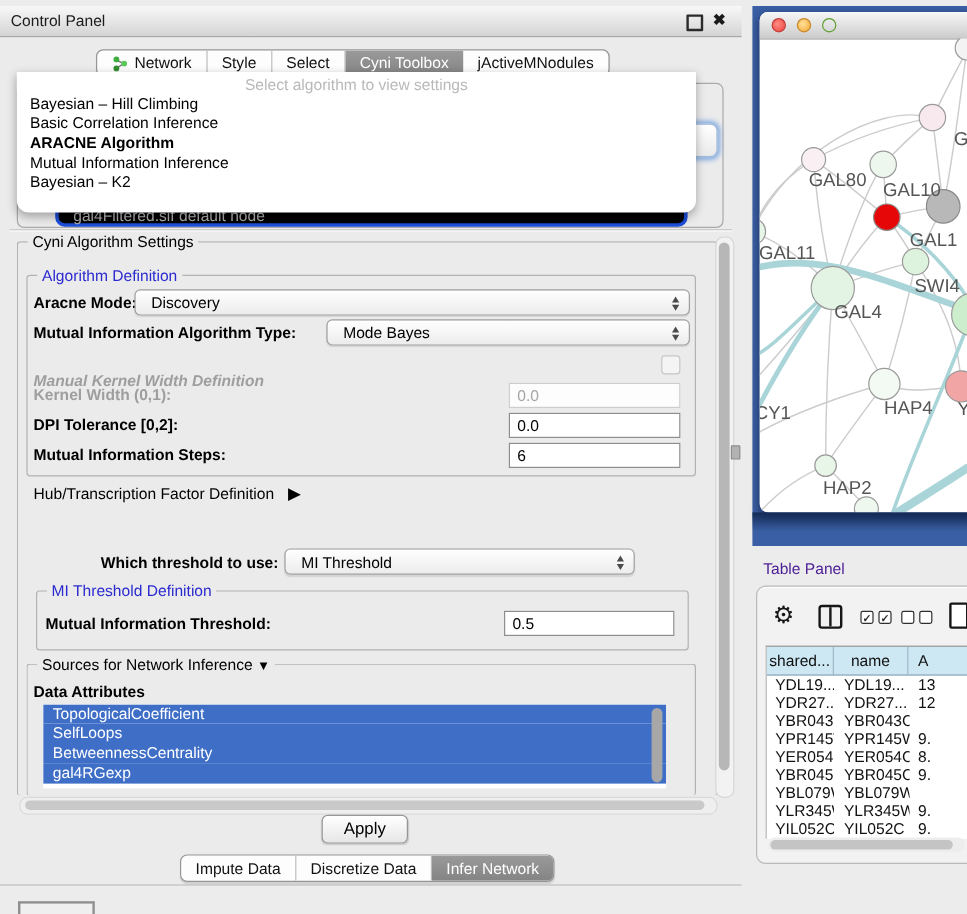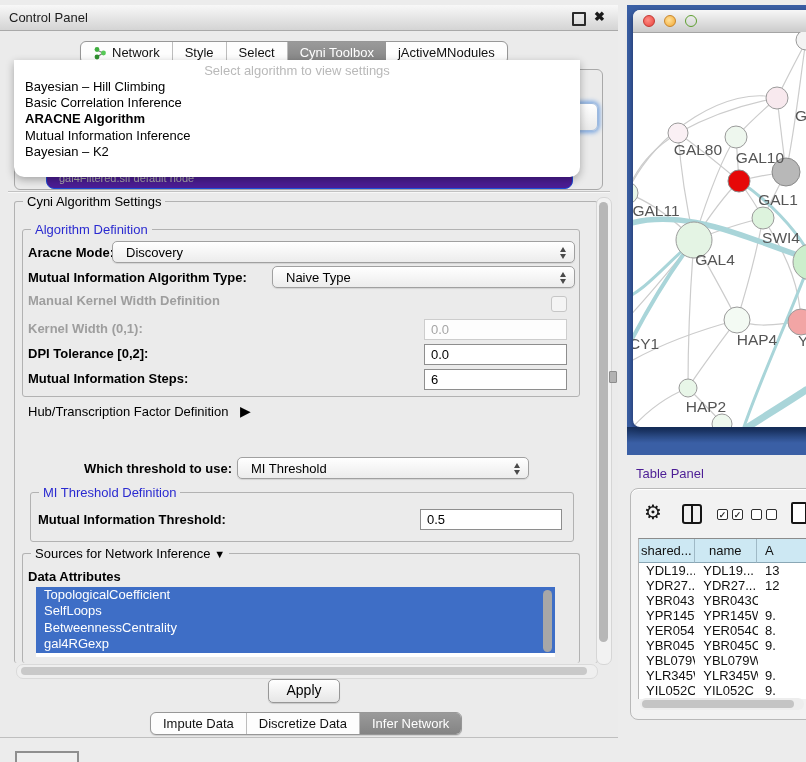--- a/index.html
+++ b/index.html
@@ -29,22 +29,22 @@
   .popup-ph{left:0;top:3px;width:566px;text-align:center;font-size:13px;color:#b9b9b9;}
   .popup-items{left:11px;top:19px;width:560px;}
   .popup-item{font-size:13px;line-height:16.2px;color:#000;white-space:nowrap;}
   .popup-item.sel{font-weight:bold;}
 
   
   .bg-panel{left:14px;top:64px;width:587px;height:119px;border:1px solid #a9a9a9;border-radius:6px;
             background:#ebebeb;z-index:10;}
   .bg-focus-combo{left:566px;top:98px;width:30px;height:26px;border-radius:6px;background:linear-gradient(#fff,#e9e9e9);
             border:1px solid #9db9dd;box-shadow:0 0 4px 2px #7fa9e0;z-index:11;}
-  .bg-dis-combo{left:46px;top:160px;width:527px;height:24px;border:1px solid #1d4ed8;border-radius:8px;
-            background:#4c1d95;z-index:12;font-size:11px;color:#b0b0b0;line-height:24px;padding-left:12px;
+  .bg-dis-combo{left:46px;top:160px;width:527px;height:24px;border:3px solid #1d4ed8;border-radius:8px;
+            background:#000000;z-index:12;font-size:13px;color:#b0b0b0;line-height:24px;padding-left:12px;
             box-sizing:border-box;}
   .cp-sep{left:8px;top:186px;width:602px;height:0;border-top:1px solid #c2c2c2;border-bottom:1px solid #f8f8f8;}
 
   
   .grp{border:1px solid #b2b2b2;border-radius:3px;}
   .grp-title{position:absolute;top:-8px;left:8px;background:#ebebeb;padding:0 4px;font-size:13px;white-space:nowrap;}
   .t-blue{color:#2a2ad0;}
   .t-green{color:#36c936;}
   .lbl{font-size:13px;color:#000;white-space:nowrap;}
   .b{font-weight:bold;}
@@ -171,27 +171,27 @@
     <span class="abs lbl b" style="left:28px;top:240px;">Aracne Mode:</span>
     <div class="abs combo" style="left:112px;top:236px;width:463px;height:22px;">
       <span class="ctext">Discovery</span>
       <span class="stp">
           <span class="t-up"></span>
           <span class="t-dn"></span>
         </span>
     </div>
     <span class="abs lbl b" style="left:28px;top:265px;">Mutual Information Algorithm Type:</span>
     <div class="abs combo" style="left:272px;top:261px;width:303px;height:22px;">
-      <span class="ctext">Naive Type</span>
+      <span class="ctext">Mode Bayes</span>
       <span class="stp">
           <span class="t-up"></span>
           <span class="t-dn"></span>
         </span>
     </div>
-    <span class="abs lbl b dis" style="left:28px;top:288px;">Manual Kernel Width Definition</span>
+    <span class="abs lbl b dis" style="left:28px;top:305px;font-style:italic;">Manual Kernel Width Definition</span>
     <span class="abs chk" style="left:551px;top:291px;"></span>
     <span class="abs lbl b dis" style="left:28px;top:316px;">Kernel Width (0,1):</span>
     <input class="abs tfield dis" style="left: 424px; top: 314px; width: 143px;" readonly="" value="0.0">
     <span class="abs lbl b" style="left:28px;top:341px;">DPI Tolerance [0,2]:</span>
     <input class="abs tfield" style="left: 424px; top: 339px; width: 143px;" value="0.0">
     <span class="abs lbl b" style="left:28px;top:366px;">Mutual Information Steps:</span>
     <input class="abs tfield" style="left: 424px; top: 364px; width: 143px;" value="6">
 
     <span class="abs lbl" style="left:28px;top:398px;">
       <span>Hub/Transcription Factor Definition</span>

